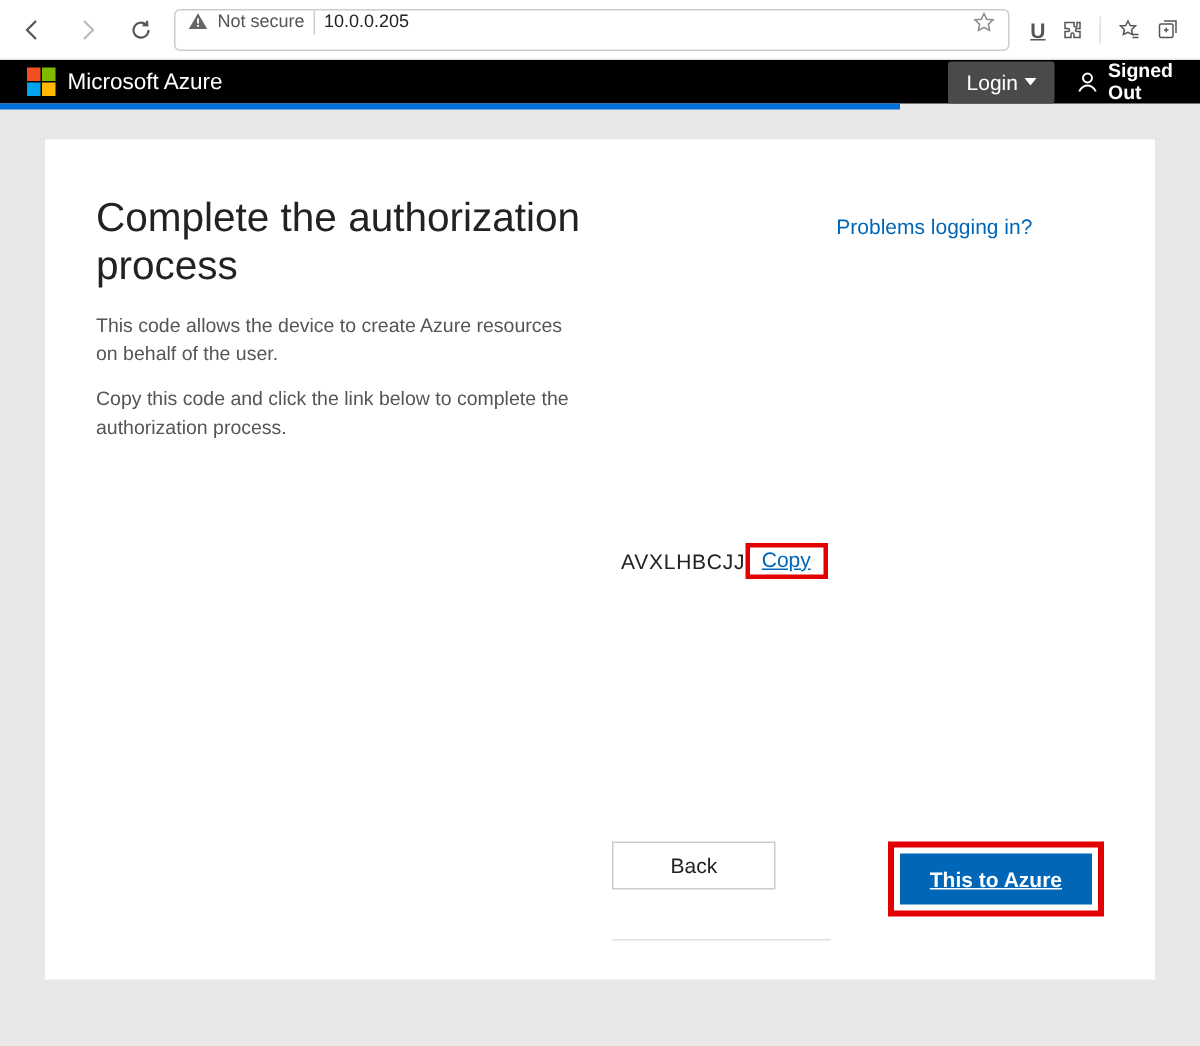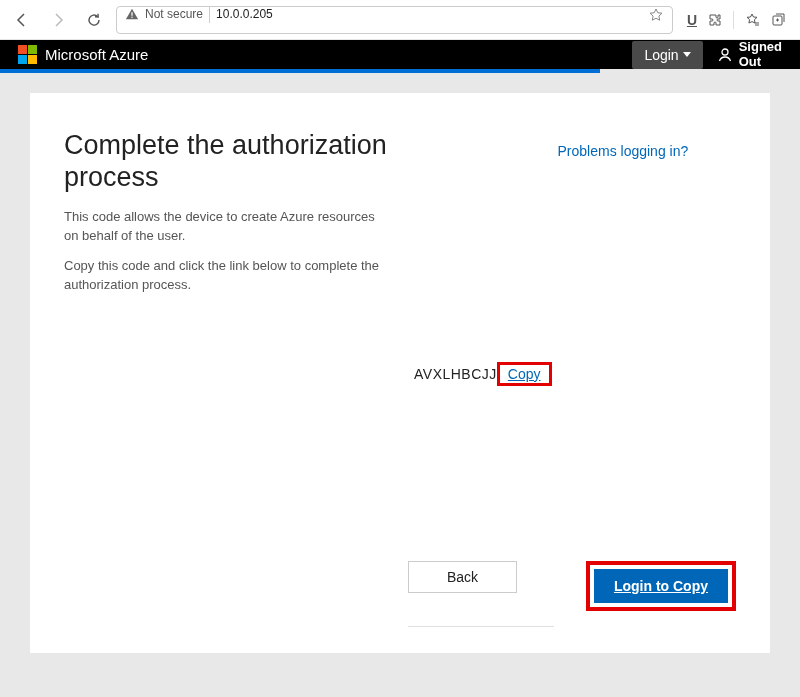--- a/index.html
+++ b/index.html
@@ -268,18 +268,18 @@
         <span class="code-text">AVXLHBCJJ</span>
         <span class="copy-highlight">
           <a class="copy-link">Copy</a>
         </span>
       </div>
       <a class="problems-link">Problems logging in?</a>
 
       <div class="footer-row">
         <button class="back-btn">Back</button>
         <span class="login-highlight">
-          <button class="login-btn">Login to Copy</button>
+          <button class="login-btn">This to Azure</button>
         </span>
       </div>
     </div>
   </div>
 </div>
 
 </body></html>

